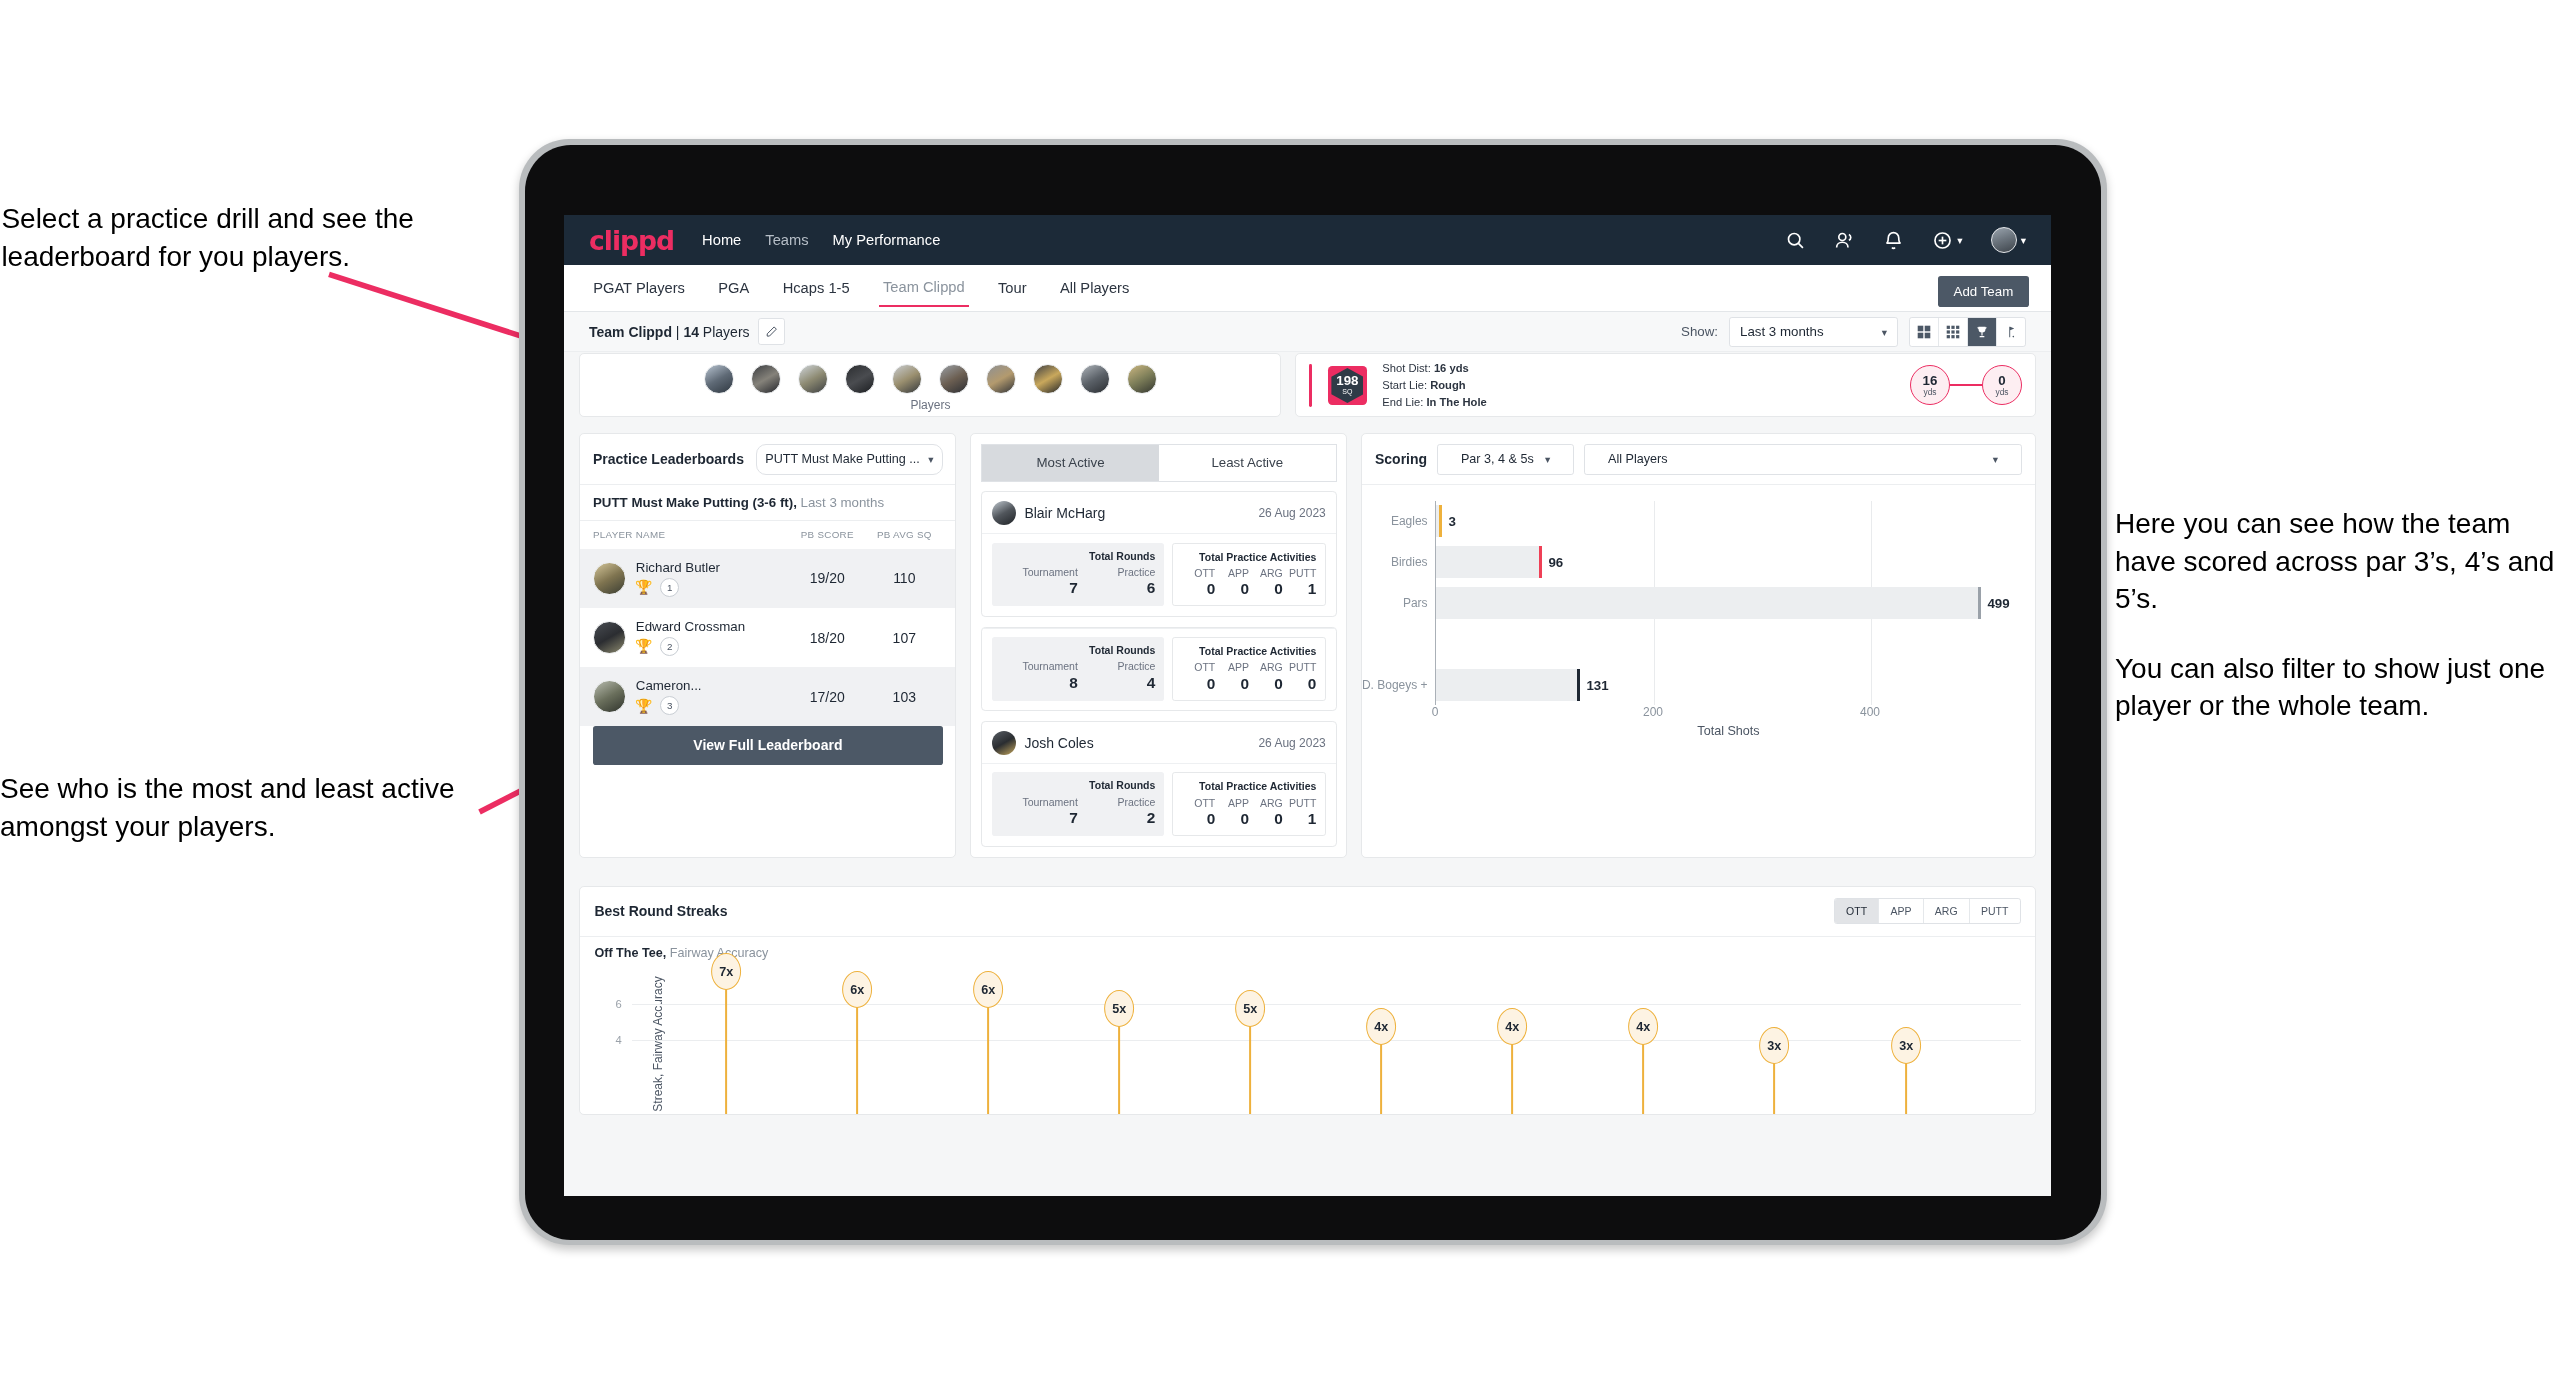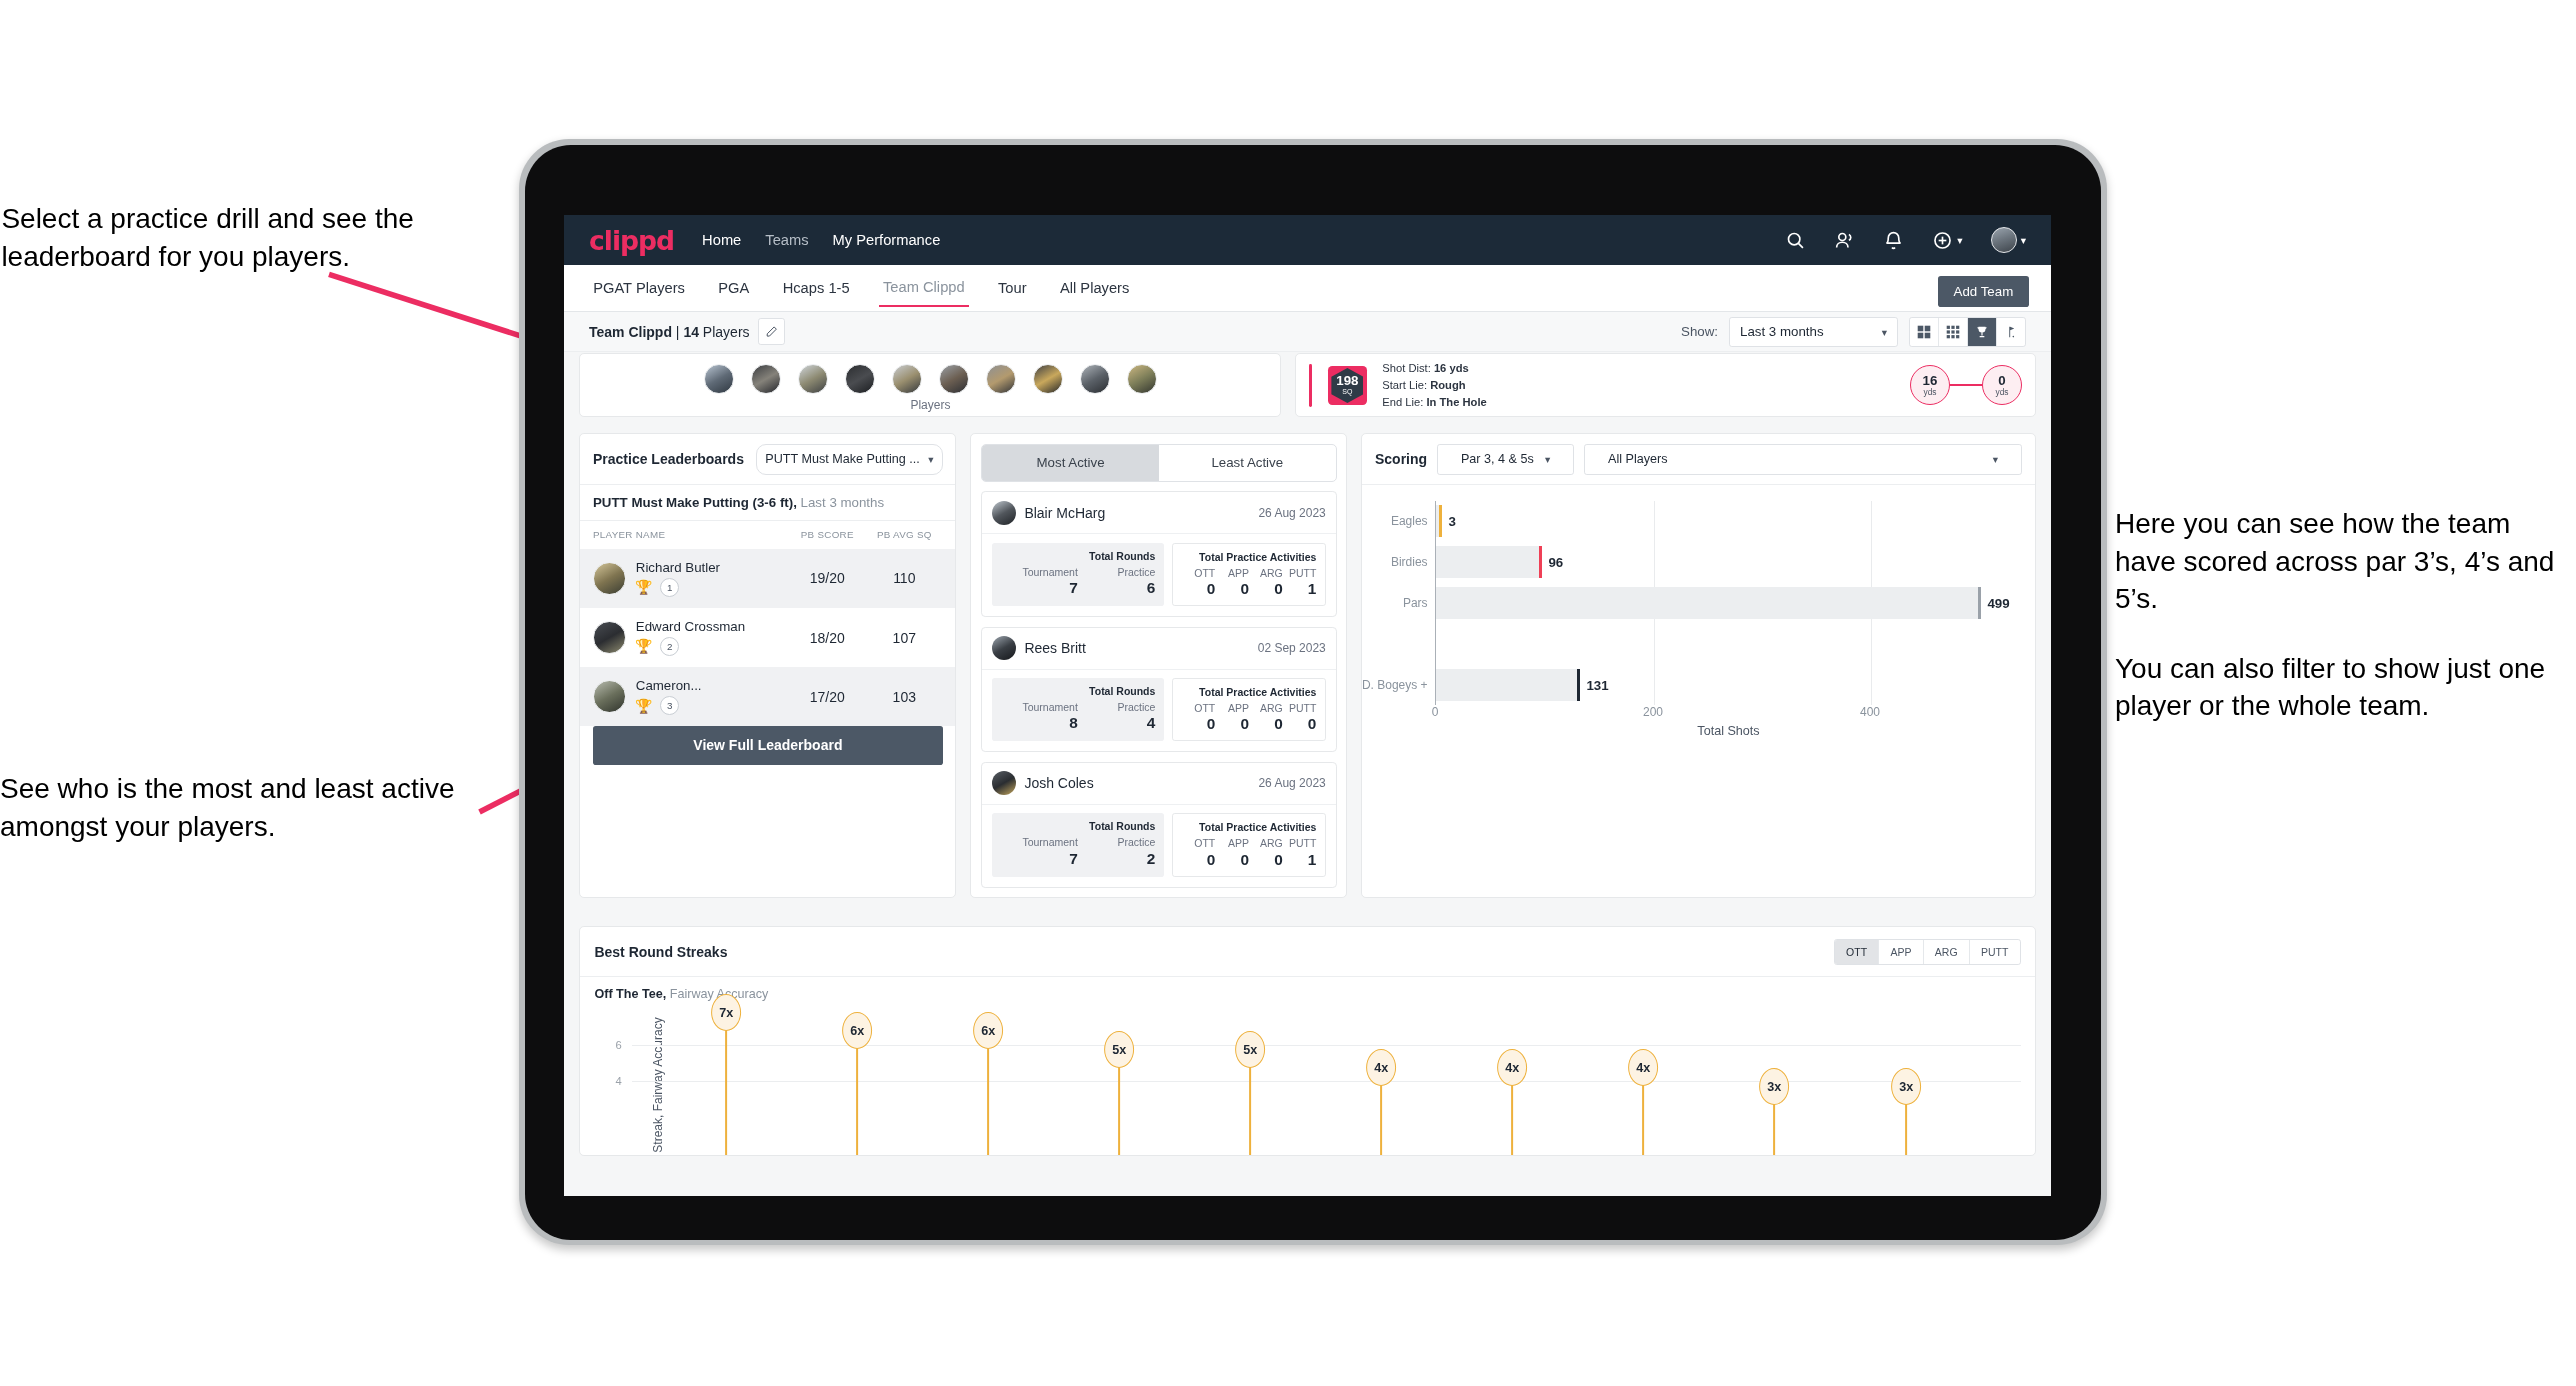--- a/index.html
+++ b/index.html
@@ -109,21 +109,21 @@
   .lb-nm{font-size:13.3px;color:#1e2733;}
   .lb-badge{display:flex;align-items:center;gap:7px;margin-top:2.8px;}
   .trophy{font-size:14px;line-height:1;}
   .rankpill{width:17px;height:17px;border-radius:50%;border:0.7px solid #c9ced4;background:#fff;
       font-size:9.8px;color:#4b5563;display:flex;align-items:center;justify-content:center;}
   .lb-v{width:77px;text-align:center;font-size:14px;color:#1e2733;}
   .lb-btn{margin:0 12.6px 12.6px;background:#4c5866;color:#fff;text-align:center;font-size:14px;
       font-weight:700;padding:11.2px 0;border-radius:2.8px;}
 
   
-  .act-tabs{display:flex;margin:9.8px 9.8px 0;border:0.7px solid #dfe2e6;border-radius:5px;overflow:hidden;background:#fff;}
+  .act-tabs{display:flex;margin:9.8px 9.8px 0;border:0.7px solid #dfe2e6;border-radius:0;overflow:hidden;background:#fff;}
   .act-tab{flex:1;text-align:center;font-size:13.3px;padding:10.5px 0;color:#3a424c;}
   .act-tab.on{background:#d7dade;}
   .act-card{margin:9.8px;border:0.7px solid #e6e8ea;border-radius:4.2px;text-align:right;}
   .act-head{display:flex;align-items:center;padding:8.4px 9.8px;}
   .act-av{width:24px;height:24px;border-radius:50%;margin-right:8.4px;}
   .act-nm{font-size:14px;color:#1e2733;}
   .act-dt{margin-left:auto;font-size:12px;color:#6b7280;}
   .act-body{display:flex;gap:8.4px;padding:0 9.8px 9.8px;border-top:0.7px solid #eef0f2;padding-top:8.4px;}
   .box{border-radius:2.8px;padding:7px 8.4px;}
   .box.rounds{background:#f0f1f3;flex:0 0 155px;}
@@ -457,25 +457,20 @@
                   <div class="m">
                       <div class="ml">PUTT</div>
                       <div class="mv">1</div>
                     </div>
                 </div>
               </div>
             </div>
           </div>
 
           <div class="act-card">
-            <div class="act-head">
-              <div class="act-av" style="background:linear-gradient(150deg,#9fa8b1,#3a3f45,#15171a);"></div>
-              <div class="act-nm">Rees Britt</div>
-              <div class="act-dt">02 Sep 2023</div>
-            </div>
             <div class="act-body">
               <div class="box rounds">
                 <div class="box-t">Total Rounds</div>
                 <div class="mini">
                   <div class="m">
                       <div class="ml">Tournament</div>
                       <div class="mv">8</div>
                     </div>
                   <div class="m">
                       <div class="ml">Practice</div>

